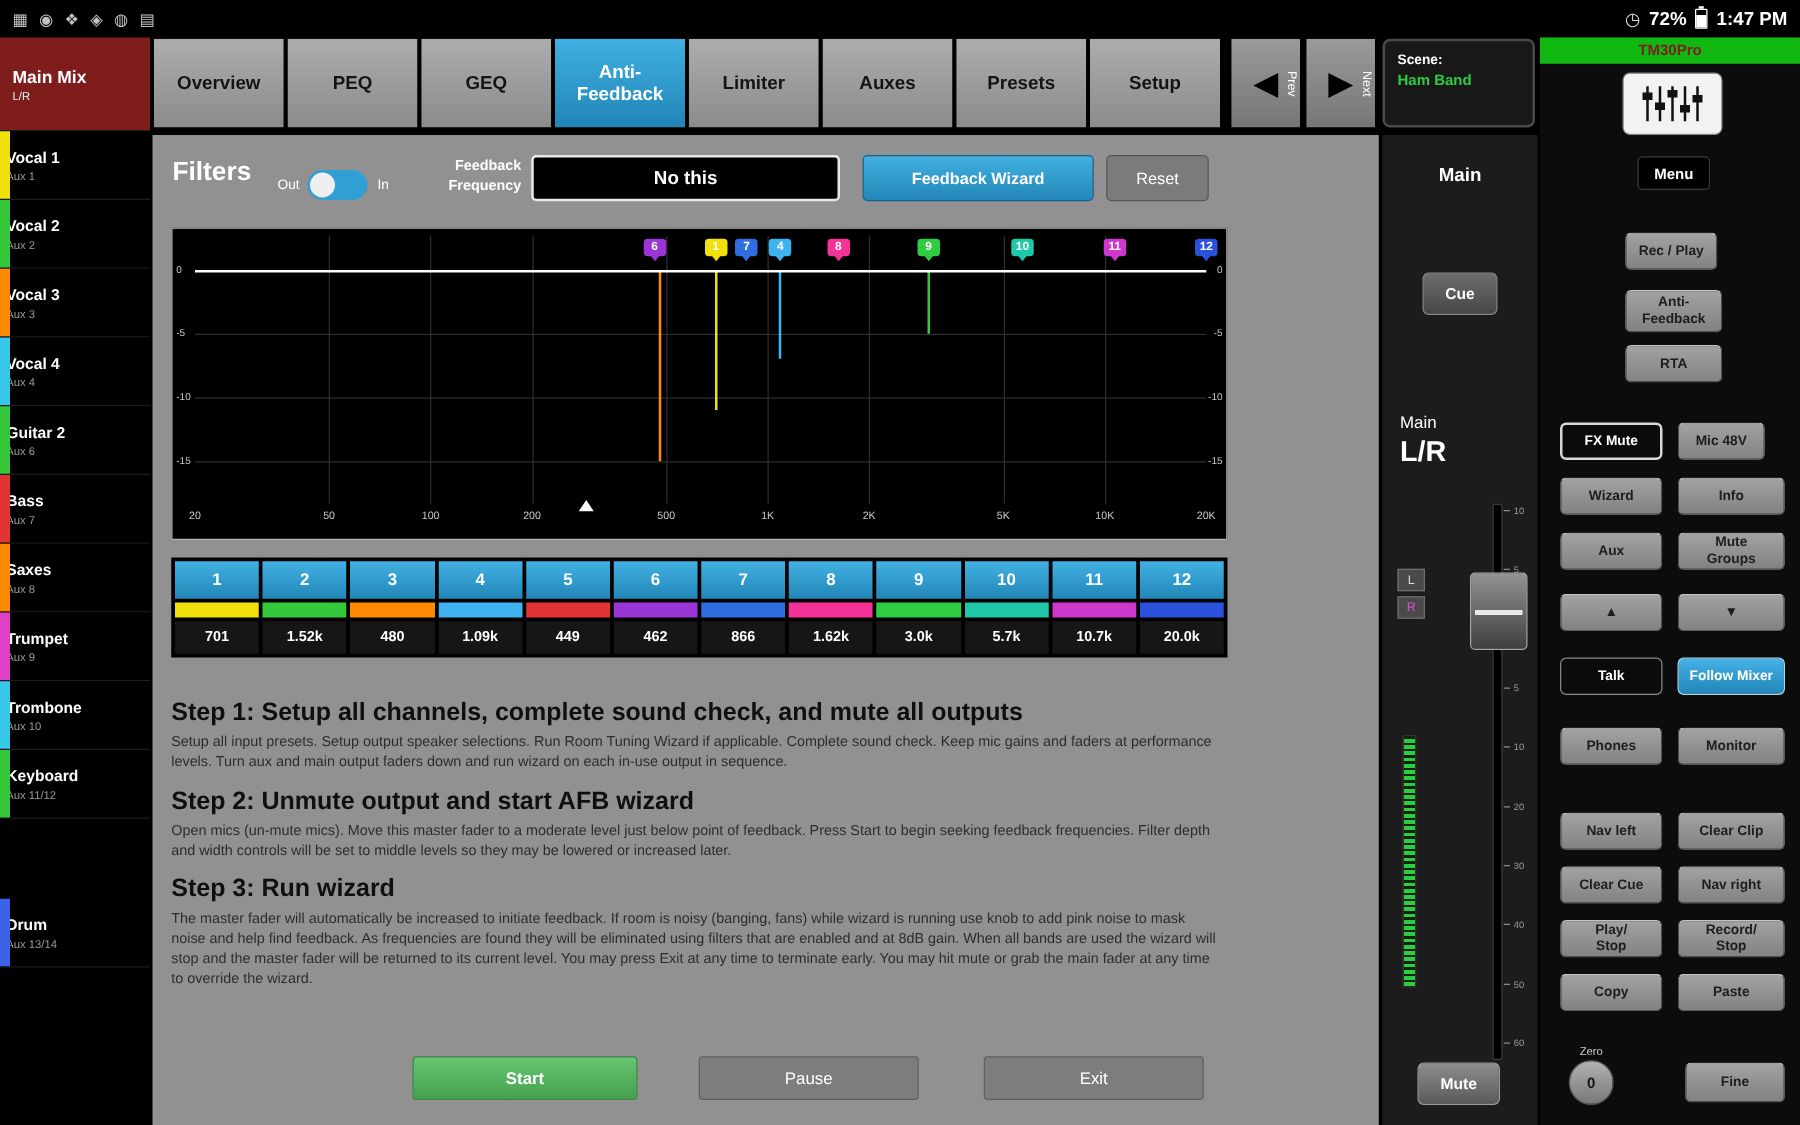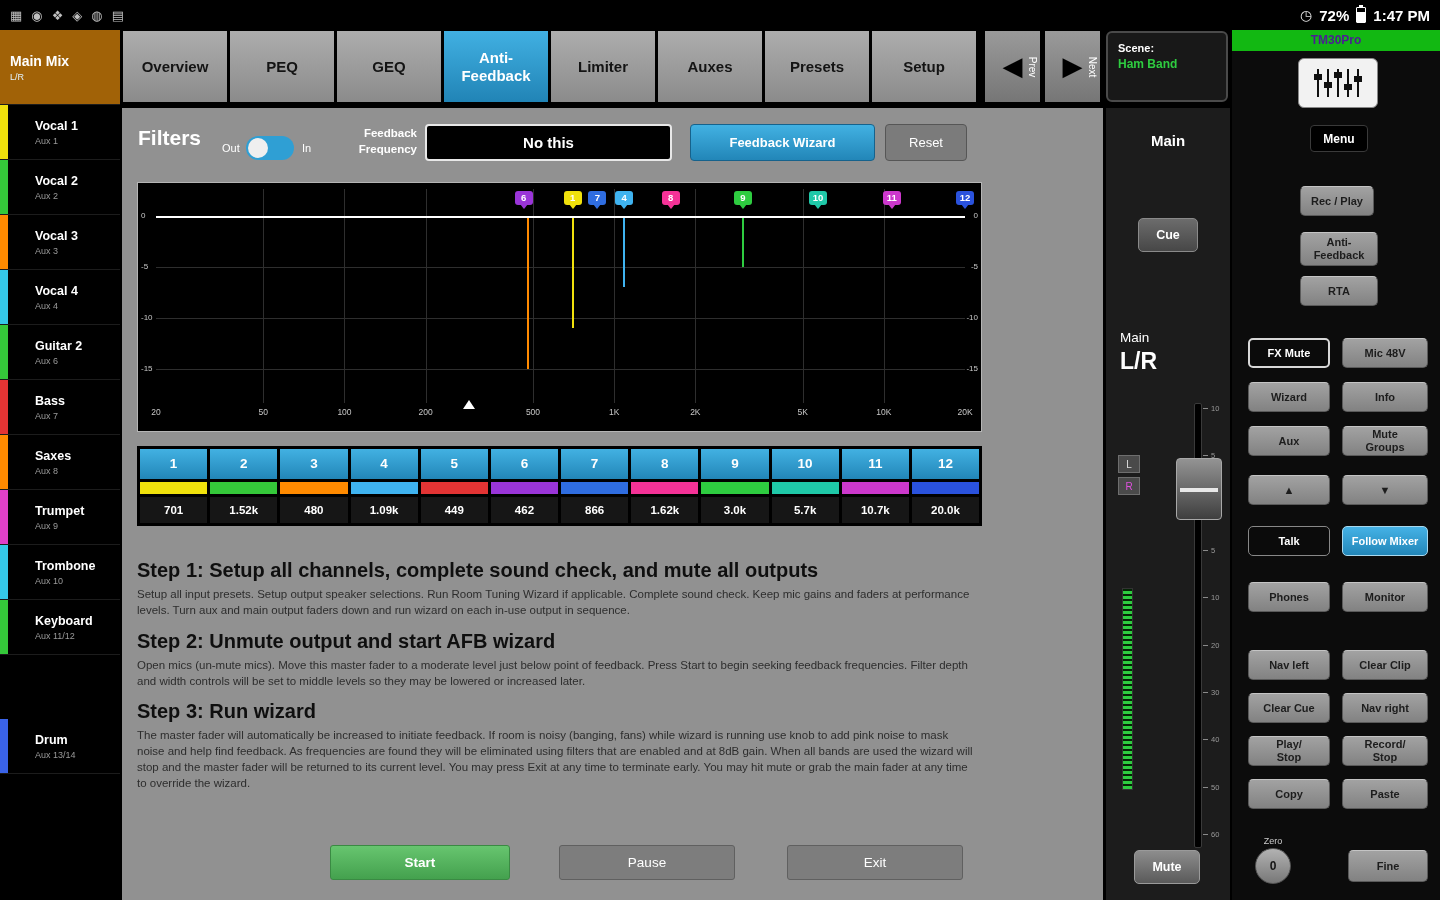--- a/index.html
+++ b/index.html
@@ -17,21 +17,21 @@
   .sb-txt{color:#fff;font-size:15px;font-weight:bold;}
   .sb-batt{position:relative;width:10px;height:16px;border:1px solid #fff;border-radius:1px;background:linear-gradient(to top,#fff 72%,#000 72%);}
   .sb-batt::before{content:"";position:absolute;left:2px;top:-3px;width:4px;height:2px;background:#fff;}
 
   
   .sidebar{position:absolute;left:0;top:30px;width:120px;height:870px;background:#000;}
   .ch-item{position:relative;height:55px;border-bottom:1px solid #1c1c1c;background:#000;display:flex;align-items:center;cursor:pointer;}
   .ch-item.selected{height:75px;}
   .ch-item.gap{margin-top:64px;}
   .ch-strip{position:absolute;left:0;top:0;bottom:0;width:8px;}
-  .ch-text{margin-left:35px;}
+  .ch-text{margin-left:5px;}
   .selected .ch-text{margin-left:10px;}
   .ch-name{font-size:12.5px;font-weight:bold;color:#fff;}
   .selected .ch-name{font-size:14px;}
   .ch-sub{font-size:9px;color:#9a9a9a;margin-top:3px;}
   .selected .ch-sub{color:#e2f2fc;}
 
   
   .tabbar{position:absolute;left:122px;top:30px;width:856px;height:73px;display:flex;}
   .tab{flex:1;border:1px solid #000;border-right:2px solid #000;background:linear-gradient(#adadad,#8b8b8b);color:#141414;font-size:15px;font-weight:bold;display:flex;align-items:center;justify-content:center;text-align:center;white-space:pre-line;line-height:1.15;cursor:pointer;}
   .tab.sel{background:linear-gradient(#41b0e2,#2184b6);color:#fff;}
@@ -102,21 +102,21 @@
   .ms-track{position:absolute;left:88px;top:295px;width:8px;height:445px;background:#000;border:1px solid #3a3a3a;border-radius:2px;cursor:pointer;}
   .ms-ticks{position:absolute;left:97px;top:300px;width:26px;height:426px;}
   .ms-tick{position:absolute;left:0;width:5px;height:1px;background:#8a8a8a;}
   .ms-tick-lbl{position:absolute;left:8px;font-size:7.5px;color:#999;}
   .ms-knob{position:absolute;left:70px;top:350px;width:46px;height:62px;background:linear-gradient(#939393,#3f3f3f);border:1px solid #a8a8a8;border-radius:4px;cursor:grab;z-index:2;}
   .ms-knob-line{position:absolute;left:3px;right:3px;top:29px;height:4px;background:#e8e8e8;}
   .ms-mute{left:28px;top:742px;width:66px;height:34px;background:linear-gradient(#8d8d8d,#5a5a5a);border:1px solid #9a9a9a;border-radius:5px;color:#fff;font-size:12.5px;font-weight:bold;}
 
   
   .right-panel{position:absolute;left:1232px;top:30px;width:208px;height:870px;background:#0c0c0c;}
-  .rp-header{position:absolute;left:0;top:0;width:208px;height:21px;background:#12b812;color:#4c1d95;font-size:12px;font-weight:bold;text-align:center;line-height:21px;}
+  .rp-header{position:absolute;left:0;top:0;width:208px;height:21px;background:#12b812;color:#7f1d1d;font-size:12px;font-weight:bold;text-align:center;line-height:21px;}
   .rp-logo{position:absolute;left:66px;top:28px;width:80px;height:50px;background:#f2f2f2;border:1px solid #888;border-radius:6px;display:flex;align-items:center;justify-content:center;}
   .rp-menu{left:78px;top:95px;width:58px;height:27px;background:#000;border:1px solid #3a3a3a;border-radius:4px;color:#fff;font-size:12px;font-weight:bold;}
   .rp-btn{position:absolute;display:flex;align-items:center;justify-content:center;text-align:center;white-space:pre-line;line-height:1.15;background:linear-gradient(#a2a2a2,#828282);border:1px solid #5a5a5a;border-top-color:#c4c4c4;border-radius:5px;color:#1d1d1d;font-size:11px;font-weight:bold;cursor:pointer;}
   .rp-btn.active{background:#0b0b0b;color:#fff;border:2px solid #d8d8d8;}
   .rp-btn.black{background:#0b0b0b;color:#fff;border:1px solid #888;}
   .rp-btn.blue{background:linear-gradient(#45b2e6,#2286b8);color:#fff;border:1px solid #a8d8ee;}
   .rp-zero-lbl{position:absolute;left:23px;top:806px;width:36px;text-align:center;font-size:9px;color:#ccc;}
   .rp-zero{left:23px;top:818px;width:36px;height:36px;border-radius:50%;background:linear-gradient(#b2b2b2,#787878);border:1px solid #555;color:#151515;font-size:12px;font-weight:bold;}
   .rp-fine{left:116px;top:820px;width:80px;height:32px;background:linear-gradient(#a2a2a2,#828282);border:1px solid #5a5a5a;border-top-color:#c4c4c4;border-radius:5px;color:#1d1d1d;font-size:11px;font-weight:bold;}
 </style>
@@ -136,21 +136,21 @@
       </div>
     <div class="sb-right">
       <span class="sb-ic">◷</span>
       <span class="sb-txt">72%</span>
       <span class="sb-batt"></span>
       <span class="sb-txt">1:47 PM</span>
     </div>
   </div>
 
   <div class="sidebar">
-      <div class="ch-item selected" style="background: #a16207;">
+      <div class="ch-item selected" style="background: #7f1d1d;">
         <div class="ch-text">
           <div class="ch-name">Main Mix</div>
           <div class="ch-sub">L/R</div>
         </div>
       </div>
       <div class="ch-item">
         <div class="ch-strip" style="background: rgb(240, 225, 12);"></div>
         <div class="ch-text">
           <div class="ch-name">Vocal 1</div>
           <div class="ch-sub">Aux 1</div>
@@ -440,21 +440,21 @@
     </div>
     <div class="rp-menu btn">Menu</div>
     <div class="rp-zero-lbl">Zero</div>
     <div class="rp-zero btn">0</div>
     <div class="rp-fine btn">Fine</div>
   <div class="rp-btn" style="left: 68px; top: 156px; width: 74px; height: 30px; text-align: right;">Rec / Play</div>
       <div class="rp-btn" style="left: 68px; top: 202px; width: 78px; height: 34px;">Anti-
 Feedback</div>
       <div class="rp-btn" style="left: 68px; top: 246px; width: 78px; height: 30px;">RTA</div>
       <div class="rp-btn active" style="left: 16px; top: 308px; width: 82px; height: 30px;">FX Mute</div>
-      <div class="rp-btn" style="left: 110px; top: 308px; width: 86px; height: 30px;">Mic 48V</div>
+      <div class="rp-btn" style="left: 110px; top: 308px; width: 70px; height: 30px;">Mic 48V</div>
       <div class="rp-btn" style="left: 16px; top: 352px; width: 82px; height: 30px;">Wizard</div>
       <div class="rp-btn" style="left: 110px; top: 352px; width: 86px; height: 30px;">Info</div>
       <div class="rp-btn" style="left: 16px; top: 396px; width: 82px; height: 30px;">Aux</div>
       <div class="rp-btn" style="left: 110px; top: 396px; width: 86px; height: 30px;">Mute
 Groups</div>
       <div class="rp-btn" style="left: 16px; top: 445px; width: 82px; height: 30px;">▲</div>
       <div class="rp-btn" style="left: 110px; top: 445px; width: 86px; height: 30px;">▼</div>
       <div class="rp-btn black" style="left: 16px; top: 496px; width: 82px; height: 30px;">Talk</div>
       <div class="rp-btn blue" style="left: 110px; top: 496px; width: 86px; height: 30px;">Follow Mixer</div>
       <div class="rp-btn" style="left: 16px; top: 552px; width: 82px; height: 30px;">Phones</div>

